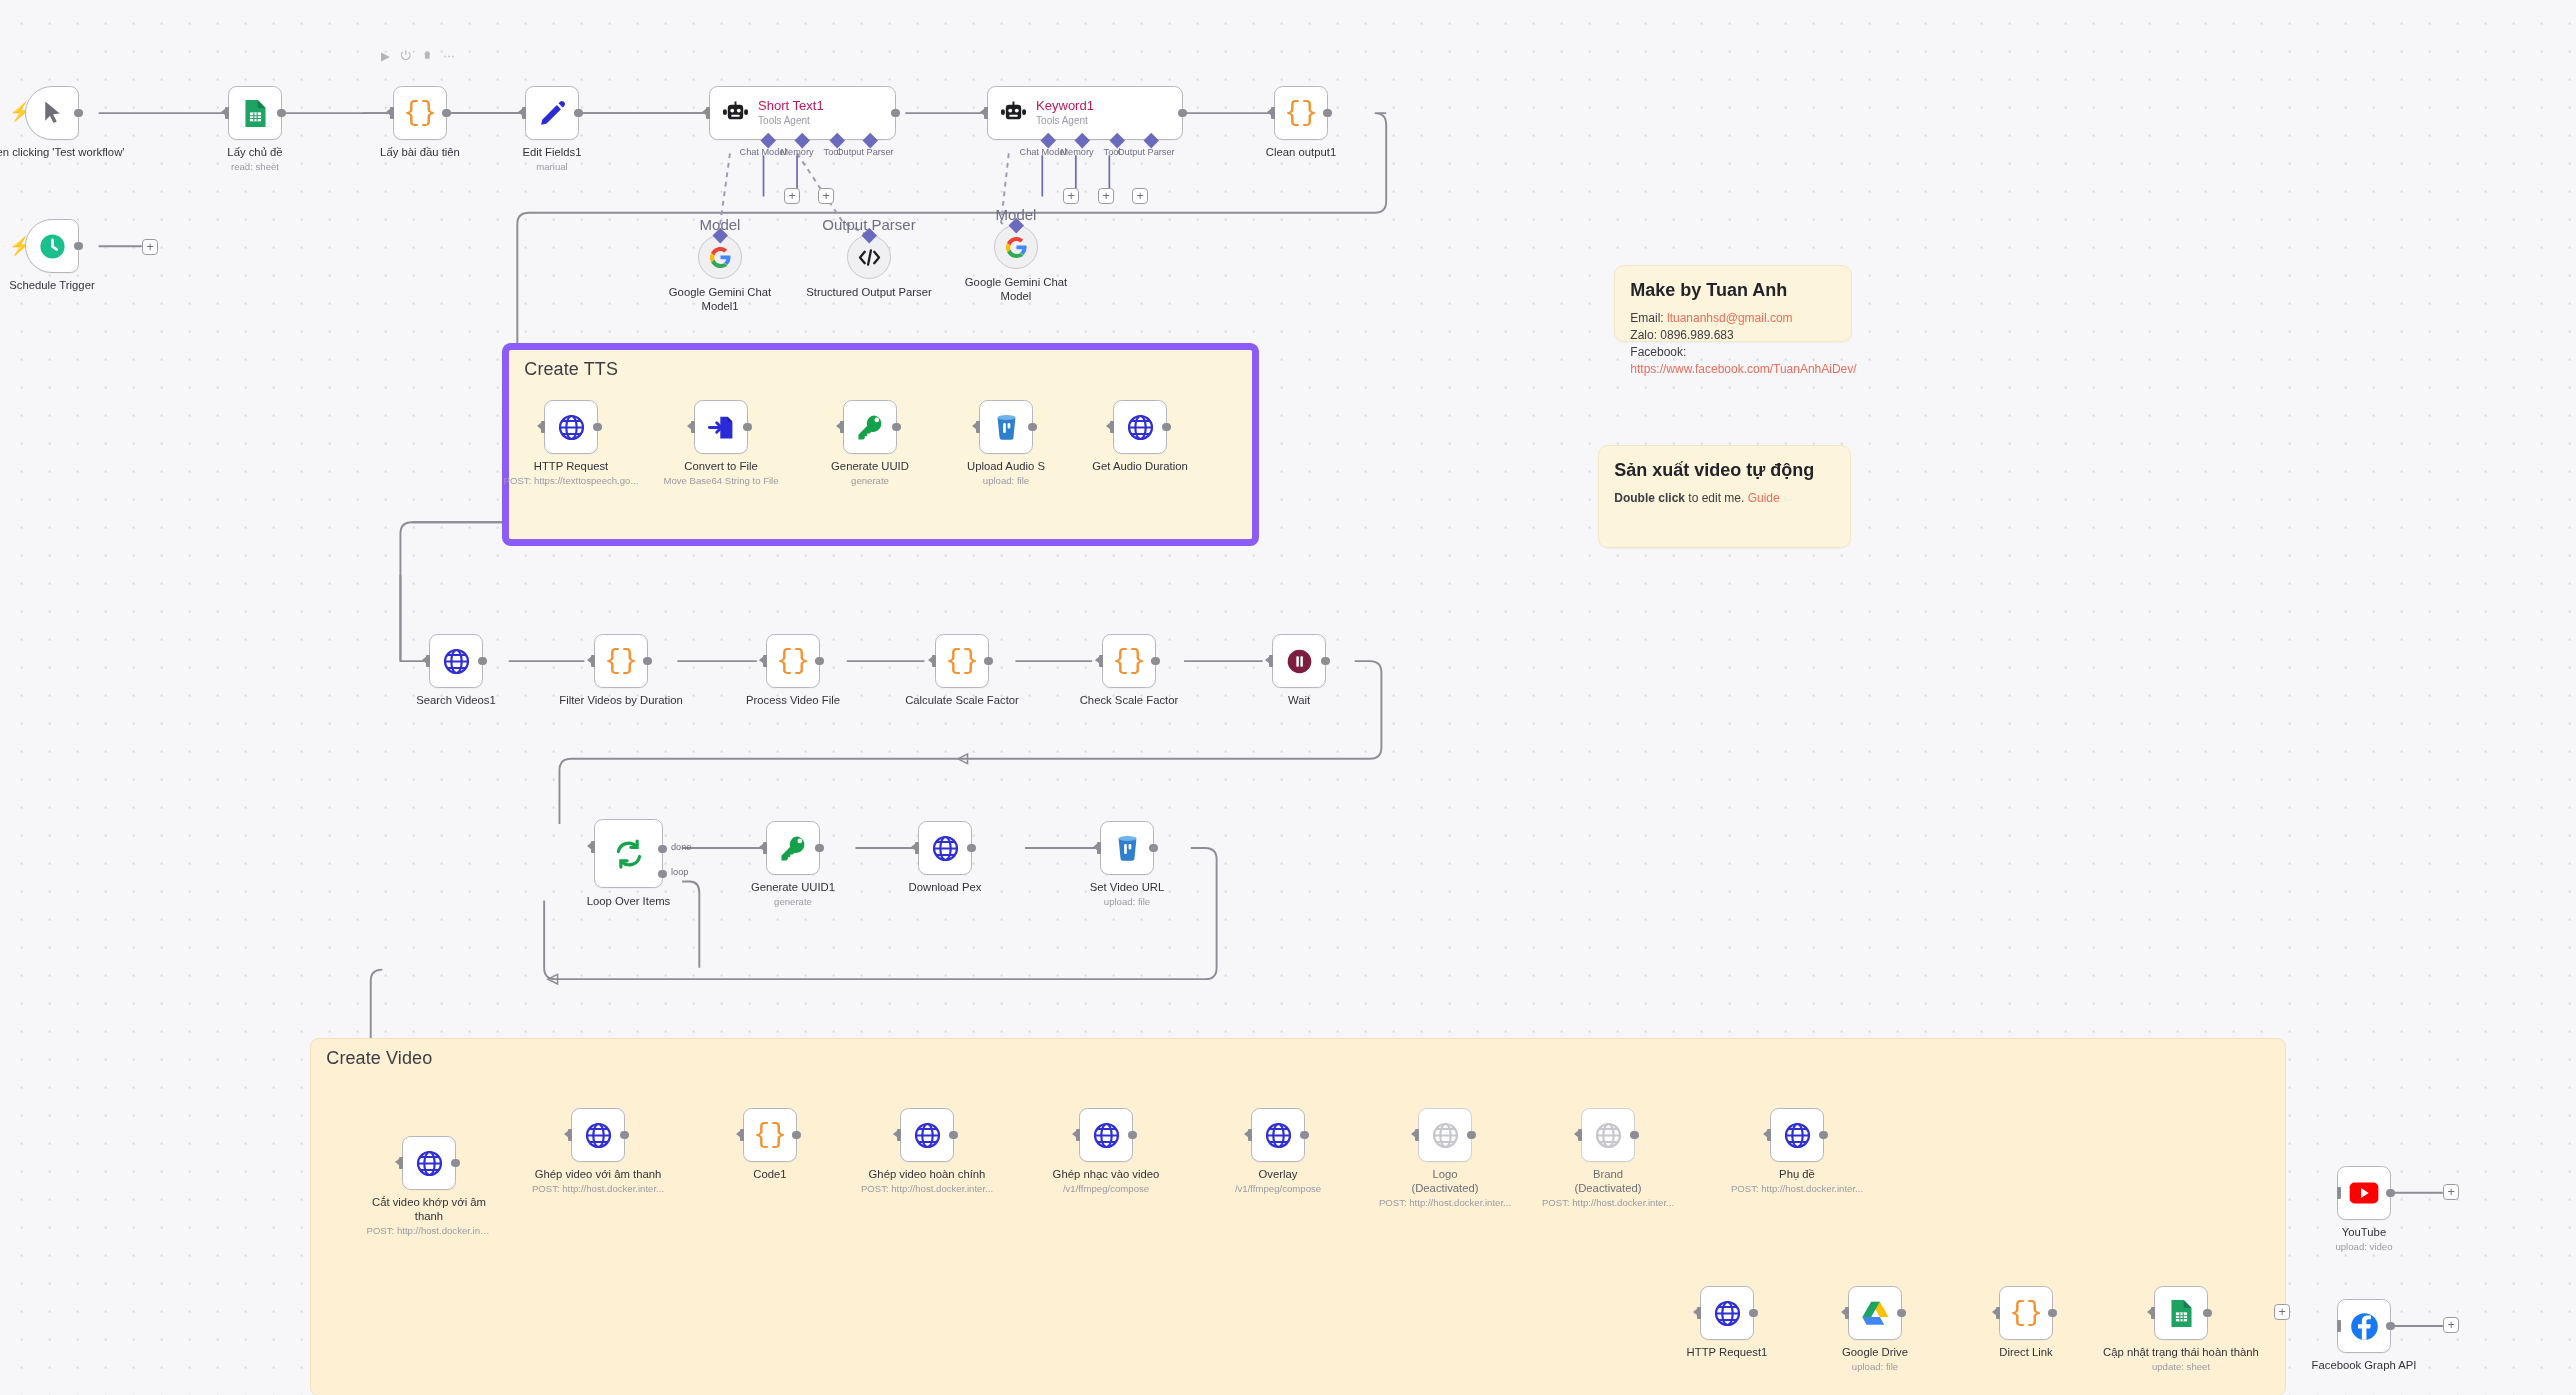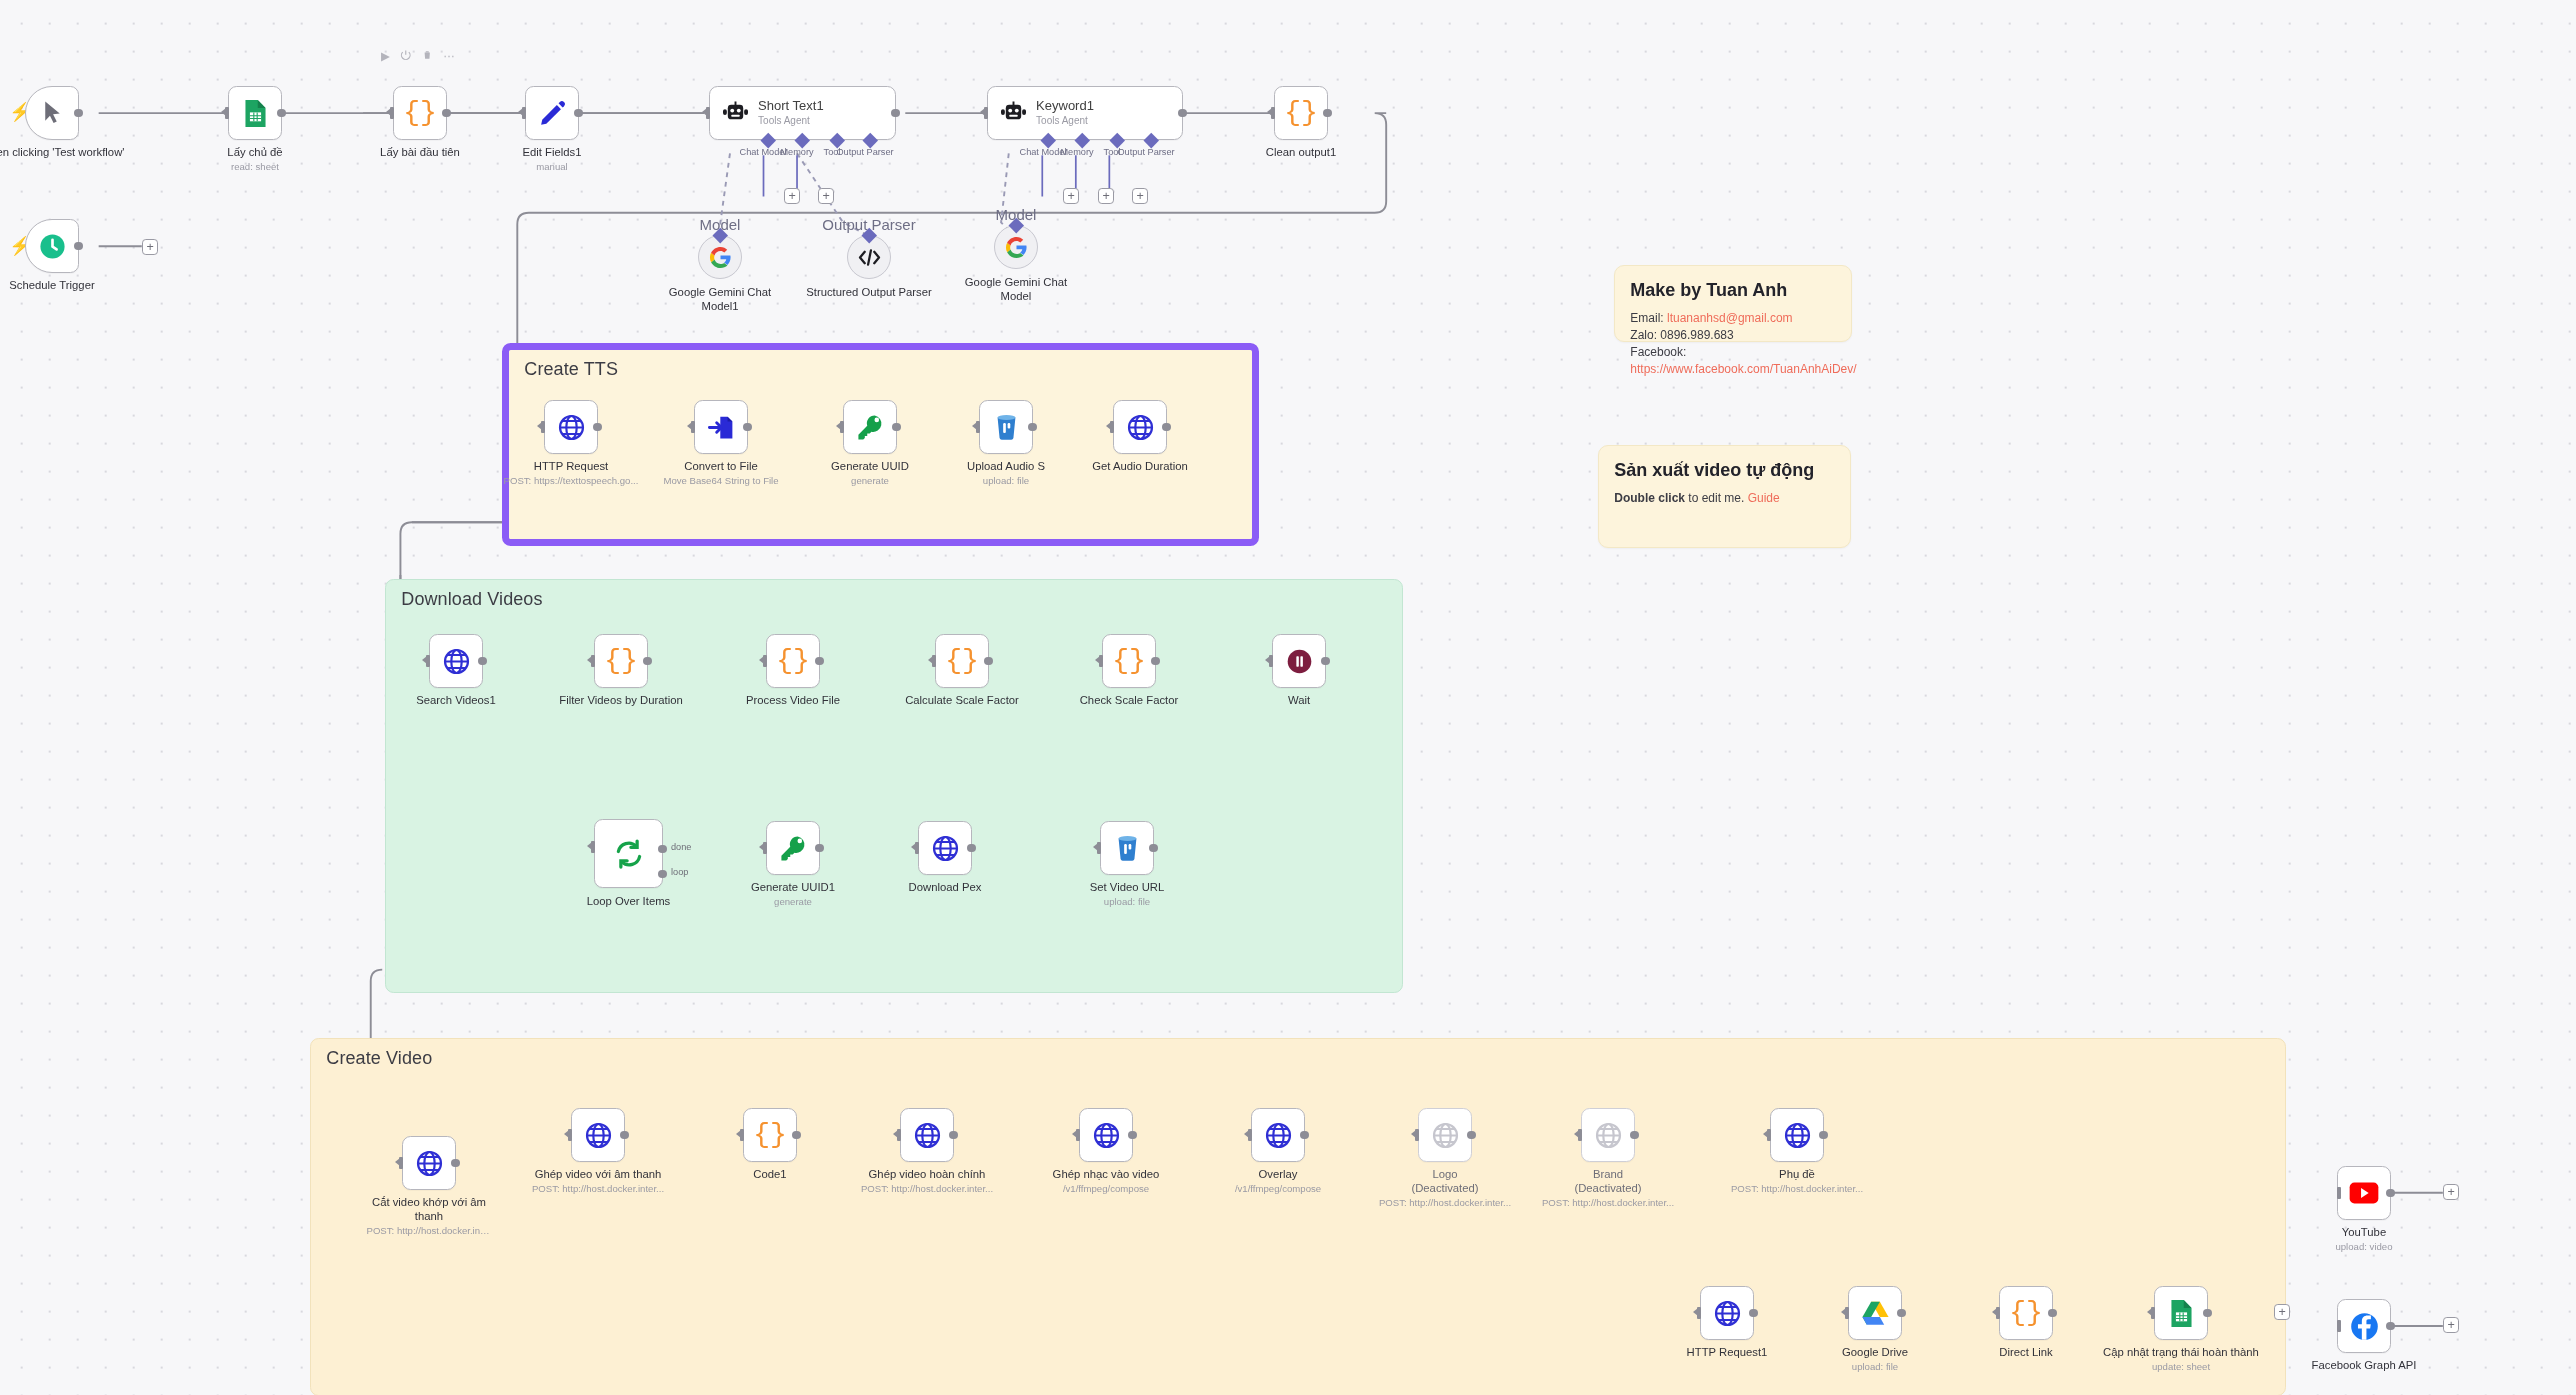--- a/index.html
+++ b/index.html
@@ -50,21 +50,21 @@
     width:163px; text-align:center; font-size:11.3px; line-height:1.25;
     color:#32323a; white-space:normal;
   }
   .node .sub{
     display:block; font-size:9.6px; color:#9a9aa4; margin-top:1.9px; line-height:1.2;
     overflow:hidden; text-overflow:ellipsis; white-space:nowrap;
   }
   .node.deact .caption{ color:#6e6e78; }
   
   .agent-txt{ display:flex; flex-direction:column; justify-content:center; }
-  .agent-txt .t1{ font-size:13px; color:#404040; line-height:1.15; }
+  .agent-txt .t1{ font-size:13px; color:#be185d; line-height:1.15; }
   .agent-txt .t2{ font-size:10px; color:#9a9aa4; line-height:1.3; }
 
   
   .dot{ position:absolute; width:8.6px; height:8.6px; border-radius:50%; background:#8d8d96; top:50%; margin-top:-4.3px; }
   .dot.out{ right:-4.8px; }
   .in-arrow{ position:absolute; left:-8.6px; top:50%; margin-top:-5.7px; width:8.6px; height:11.5px; }
   .in-arrow i{ position:absolute; right:0; top:0; width:3.8px; height:11.5px; background:#8d8d96; border-radius:1px; }
   .in-arrow u{ position:absolute; right:2.9px; top:1px; width:0;height:0;
     border-top:4.8px solid transparent; border-bottom:4.8px solid transparent; border-right:5.7px solid #8d8d96; }
 
@@ -184,23 +184,20 @@
   <path class="vert" d="M832 162 V205"></path>
   <path class="vert" d="M1088 162 V205"></path>
   <path class="vert" d="M1123 162 V205"></path>
   <path class="vert" d="M1158 162 V205"></path>
 </svg>
 
 <div class="region tts" style="left:502px; top:343px; width:757px; height:203px;">
   <div class="region-title">Create TTS</div>
 </div>
 
-<div class="region dl" style="left:385px; top:579px; width:1018px; height:414px;">
-  <div class="region-title">Download Videos</div>
-</div>
 
 <div class="region cv" style="left:310px; top:1038px; width:1976px; height:358px;">
   <div class="region-title">Create Video</div>
 </div>
 
 <div class="note" style="left:1614px; top:265px; width:238px; height:77px;">
   <h3>Make by Tuan Anh</h3>
   <p>
     <span>Email: </span><a>ltuananhsd@gmail.com</a><br>
     <span>Zalo: 0896.989.683</span><br>

